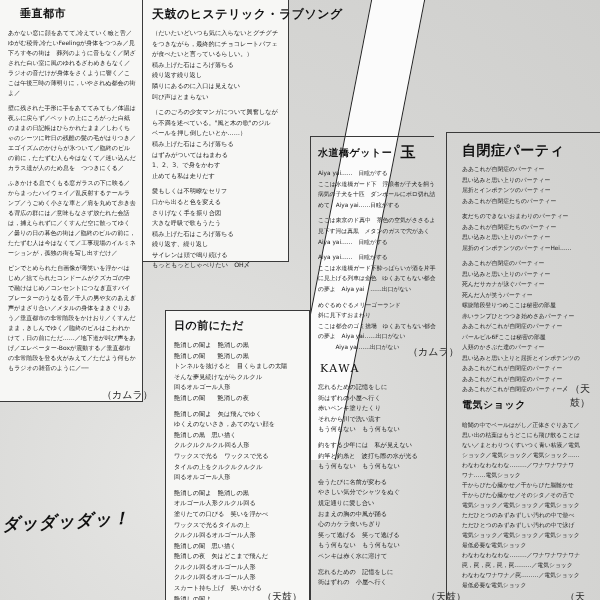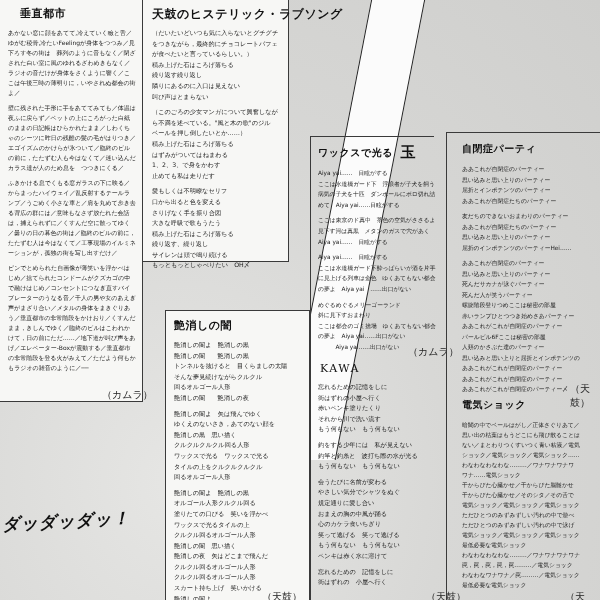--- a/index.html
+++ b/index.html
@@ -85,21 +85,21 @@
     <span class="line">さりげなく手を振り合図</span>
     <span class="line">大きな呼吸で歌もうたう</span>
     <span class="line">積み上げた石はころげ落ちる</span>
     <span class="line">繰り返す、繰り返し</span>
     <span class="line">サイレンは頭で鳴り続ける</span>
     <span class="line">もっともっとしゃべりたい　OH〆</span>
   </p>
 </div>
 
 <div class="panel" style="left:165px; top:310px; width:145px; height:300px;"></div>
-<div class="title" style="left:174px; top:318px;">艶消しの闇</div>
+<div class="title" style="left:174px; top:318px;">日の前にただ</div>
 <div class="body" style="left:174px; top:340px; width:132px;">
   <p>
     <span class="line">艶消しの闇よ　艶消しの黒</span>
     <span class="line">艶消しの闇　　艶消しの黒</span>
     <span class="line">トンネルを抜けると　目くらましの太陽</span>
     <span class="line">そんな夢見続けながらクルクル</span>
     <span class="line">回るオルゴール人形</span>
     <span class="line">艶消しの闇　　艶消しの夜</span>
   </p>
   <p>
@@ -121,21 +121,21 @@
     <span class="line">艶消しの夜　矢はどこまで飛んだ</span>
     <span class="line">クルクル回るオルゴール人形</span>
     <span class="line">クルクル回るオルゴール人形</span>
     <span class="line">スカート持ち上げ　笑いかける</span>
     <span class="line">艶消しの闇よ……………</span>
   </p>
 </div>
 <div class="credit" style="left:262px; top:590px;">（天鼓）</div>
 
 <div class="panel" style="left:310px; top:136px; width:124px; height:470px; border:none; border-left:1px solid #3a3a3a; border-top:1px solid #3a3a3a; background:transparent;"></div>
-<div class="title" style="left:318px; top:146px; font-size:10px;">ワックスで光る</div>
+<div class="title" style="left:318px; top:146px; font-size:10px;">水道橋ゲットー</div>
 <div class="body" style="left:318px; top:168px; width:128px; font-size:5.8px;">
   <p>
     <span class="line">Aiya yai……　目眩がする</span>
     <span class="line">ここは水道橋ガード下　浮浪者が子犬を飼う</span>
     <span class="line">病気の子犬を十匹　ダンボールにボロ切れ詰</span>
     <span class="line">めて　Aiya yai……目眩がする</span>
   </p>
   <p>
     <span class="line">ここは東京のド真中　茶色の空気がささるよ</span>
     <span class="line">見下す河は真黒　メタンのガスで穴があく</span>
@@ -182,21 +182,21 @@
     <span class="line">ペンキは赤く水に溶けて</span>
   </p>
   <p>
     <span class="line">忘れるための　記憶をしに</span>
     <span class="line">街はずれの　小屋へ行く</span>
   </p>
 </div>
 <div class="credit" style="left:426px; top:590px;">（天鼓）</div>
 
 <div class="panel" style="left:446px; top:132px; width:160px; height:480px; border:none; border-left:1px solid #3a3a3a; border-top:1px solid #3a3a3a; background:transparent;"></div>
-<div class="title" style="left:462px; top:142px; font-size:10px;">自閉症パーティ</div>
+<div class="title" style="left:462px; top:142px; font-size:14px;">自閉症パーティ</div>
 <div class="body" style="left:462px; top:164px; width:136px; font-size:5.8px; line-height:10.5px;">
   <p>
     <span class="line">ああこれが自閉症のパーティー</span>
     <span class="line">思い込みと思い上りのパーティー</span>
     <span class="line">屈折とインポテンツのパーティー</span>
     <span class="line">ああこれが自閉症たちのパーティー</span>
   </p>
   <p>
     <span class="line">友だちのできないおまわりのパーティー</span>
     <span class="line">ああこれが自閉症たちのパーティー</span>

